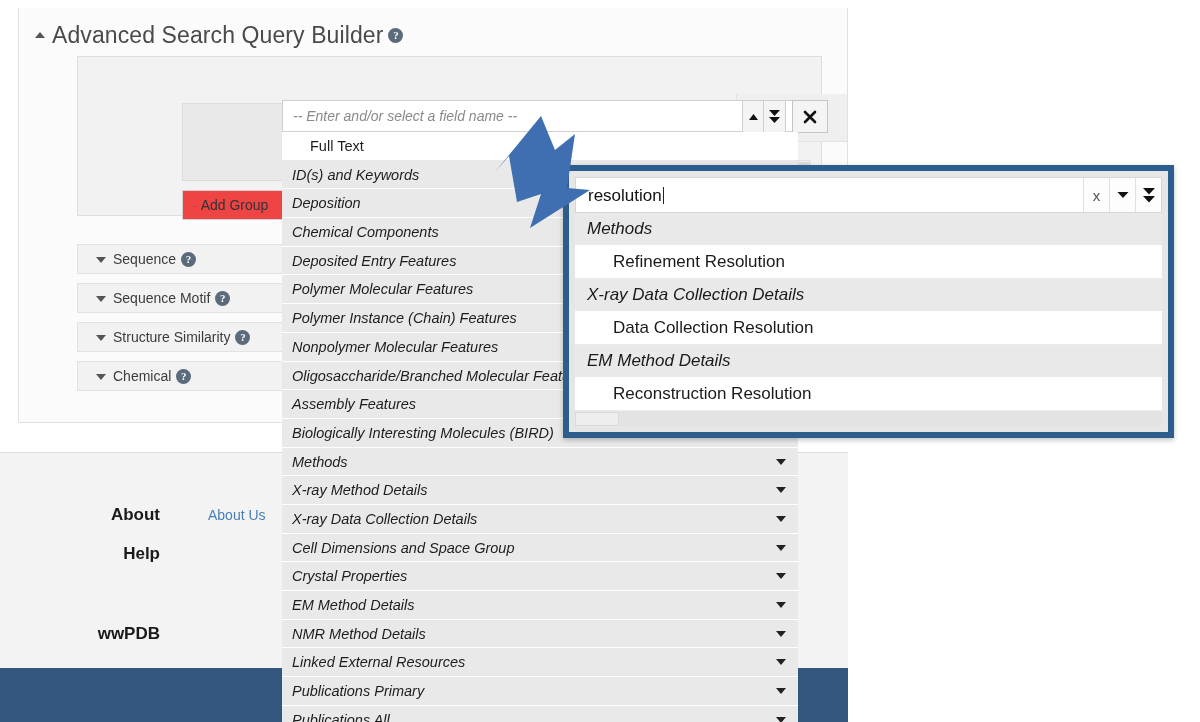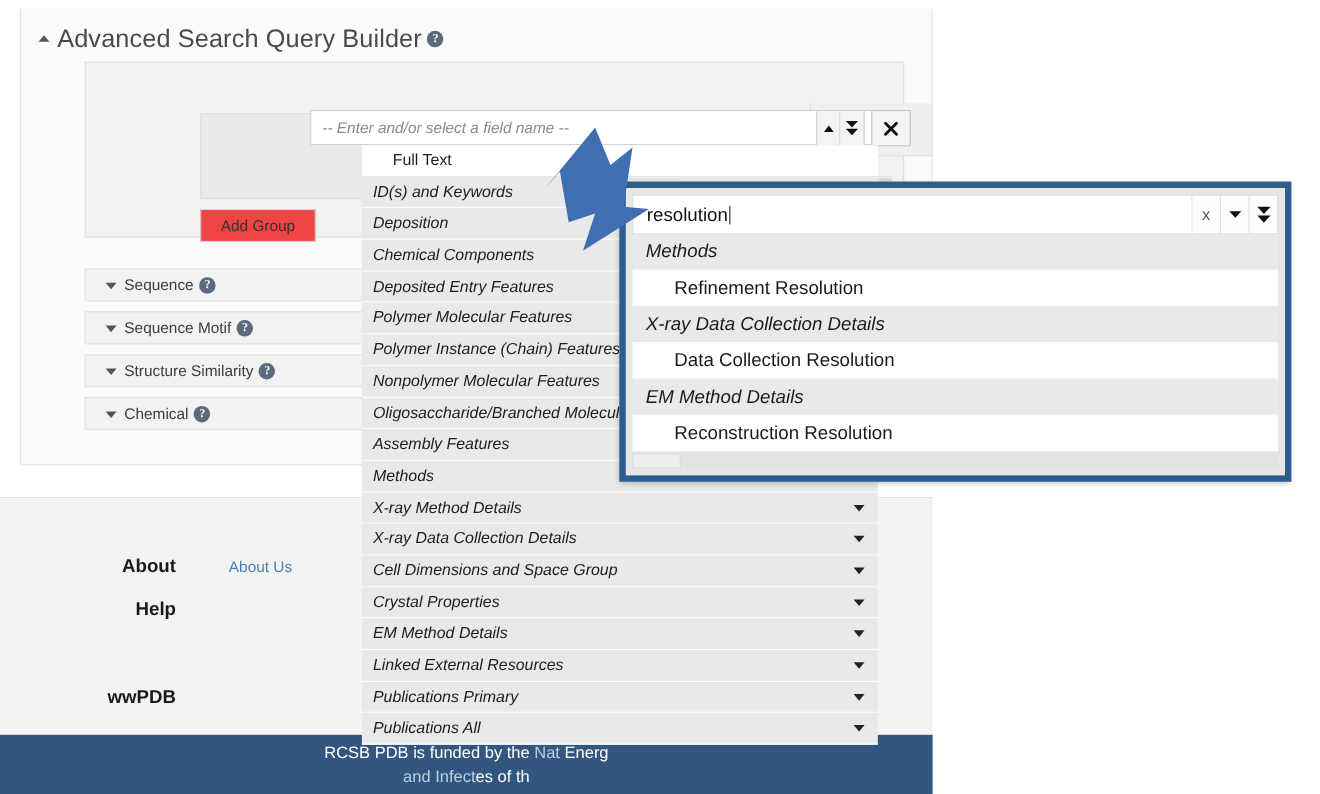--- a/index.html
+++ b/index.html
@@ -244,21 +244,20 @@
     position: relative;
     height: 28.7px;
     font-size: 14.5px;
     color: #1d1d1d;
     line-height: 28px;
     padding-left: 10px;
     border-bottom: 1px solid #ffffff;
     white-space: nowrap;
     overflow: hidden;
     cursor: pointer;
-    margin-left: 47px;
   }
   .opt.leaf {
     background: #ffffff;
     padding-left: 28px;
     font-style: normal;
     border-bottom: 1px solid #e8e8e8;
   }
   .opt.group {
     background: #e9e9e9;
     font-style: italic;
@@ -447,26 +446,28 @@
       <div class="opt leaf"><span>Full Text</span></div>
       <div class="opt group"><span>ID(s) and Keywords</span></div>
       <div class="opt group"><span>Deposition</span></div>
       <div class="opt group"><span>Chemical Components</span></div>
       <div class="opt group"><span>Deposited Entry Features</span></div>
       <div class="opt group"><span>Polymer Molecular Features</span></div>
       <div class="opt group"><span>Polymer Instance (Chain) Features</span></div>
       <div class="opt group"><span>Nonpolymer Molecular Features</span></div>
       <div class="opt group"><span>Oligosaccharide/Branched Molecular Features</span></div>
       <div class="opt group"><span>Assembly Features</span></div>
+      <div class="opt group"><span>Biologically Interesting Molecules (BIRD)</span></div>
       <div class="opt group"><span>Methods</span><span class="chev"></span></div>
       <div class="opt group"><span>X-ray Method Details</span><span class="chev"></span></div>
       <div class="opt group"><span>X-ray Data Collection Details</span><span class="chev"></span></div>
       <div class="opt group"><span>Cell Dimensions and Space Group</span><span class="chev"></span></div>
       <div class="opt group"><span>Crystal Properties</span><span class="chev"></span></div>
       <div class="opt group"><span>EM Method Details</span><span class="chev"></span></div>
+      <div class="opt group"><span>NMR Method Details</span><span class="chev"></span></div>
       <div class="opt group"><span>Linked External Resources</span><span class="chev"></span></div>
       <div class="opt group"><span>Publications Primary</span><span class="chev"></span></div>
       <div class="opt group"><span>Publications All</span><span class="chev"></span></div>
     </div>
   <div class="opt-scroll-track"></div>
   <div class="opt-scroll-thumb"></div>
 
   <div class="inset">
     <div class="inset-inner">
       <div class="inset-input-row">

